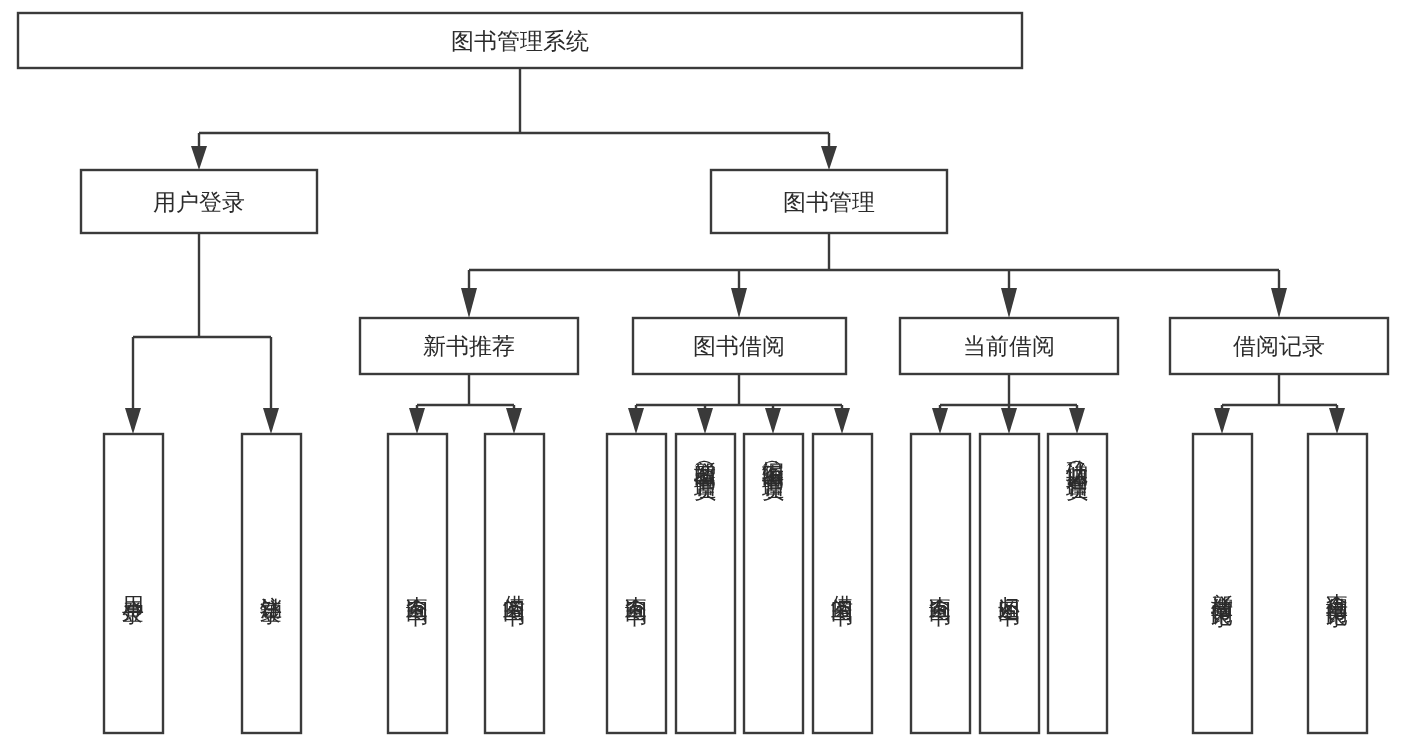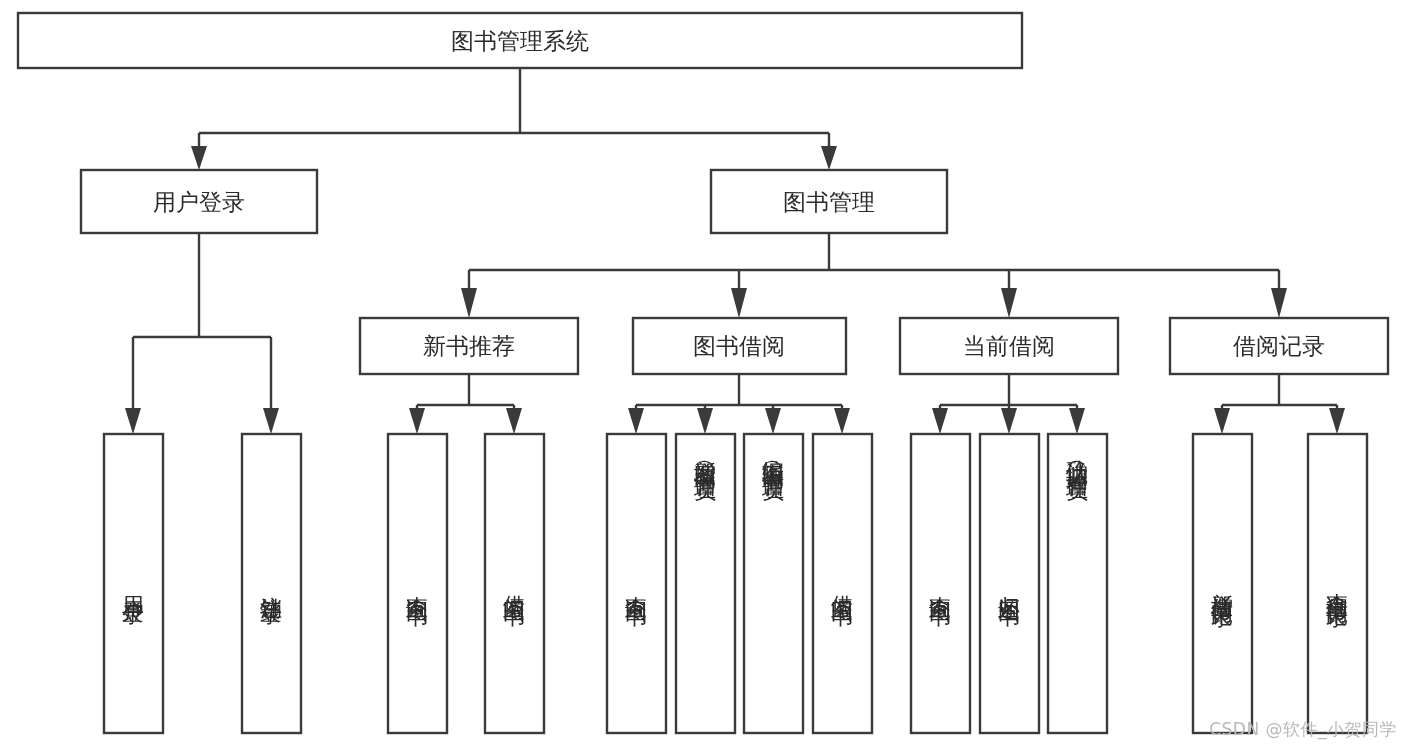--- a/index.html
+++ b/index.html
@@ -218,14 +218,13 @@
   <div class="node-label-v-wrap" style="left:1048px; top:434px; width:59px; height:299px; align-items:flex-start;">
     <span class="node-label-v" style="padding-top:8px;">确认归还（管理员）</span>
   </div>
   <div class="node-label-v-wrap" style="left:1193px; top:434px; width:59px; height:299px;">
     <span class="node-label-v">新增借阅记录</span>
   </div>
   <div class="node-label-v-wrap" style="left:1308px; top:434px; width:59px; height:299px;">
     <span class="node-label-v">查询借阅记录</span>
   </div>
 
-  <div class="watermark">CSDN @软件_小贺同学</div>
 </div>
 
 </body></html>

